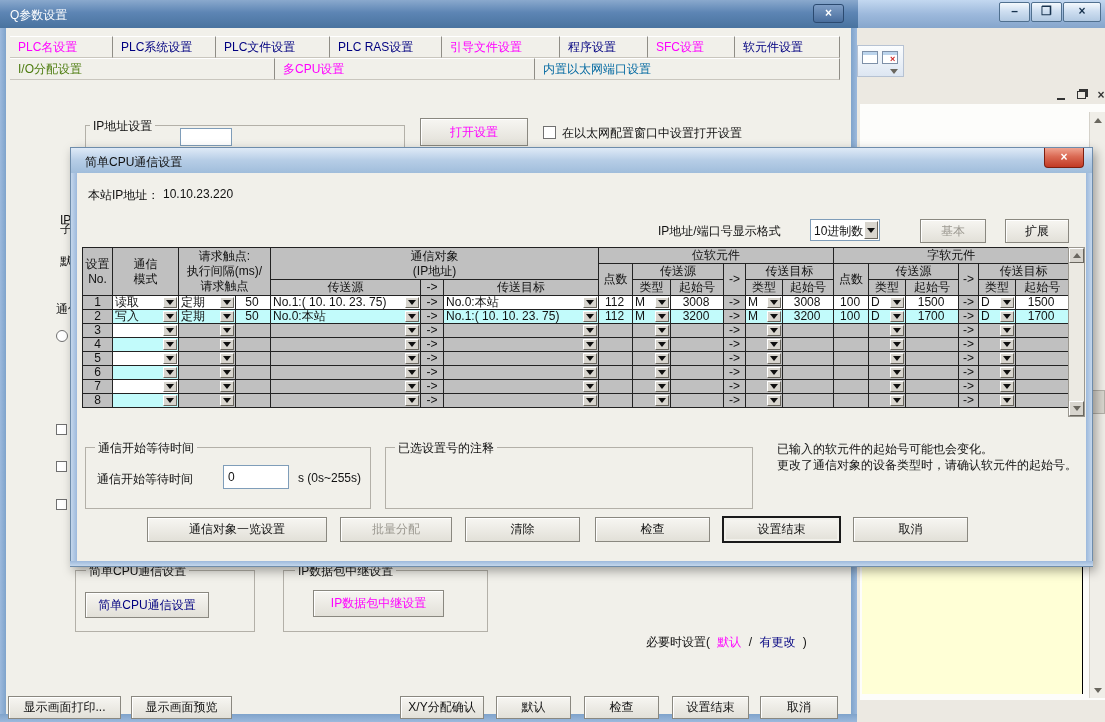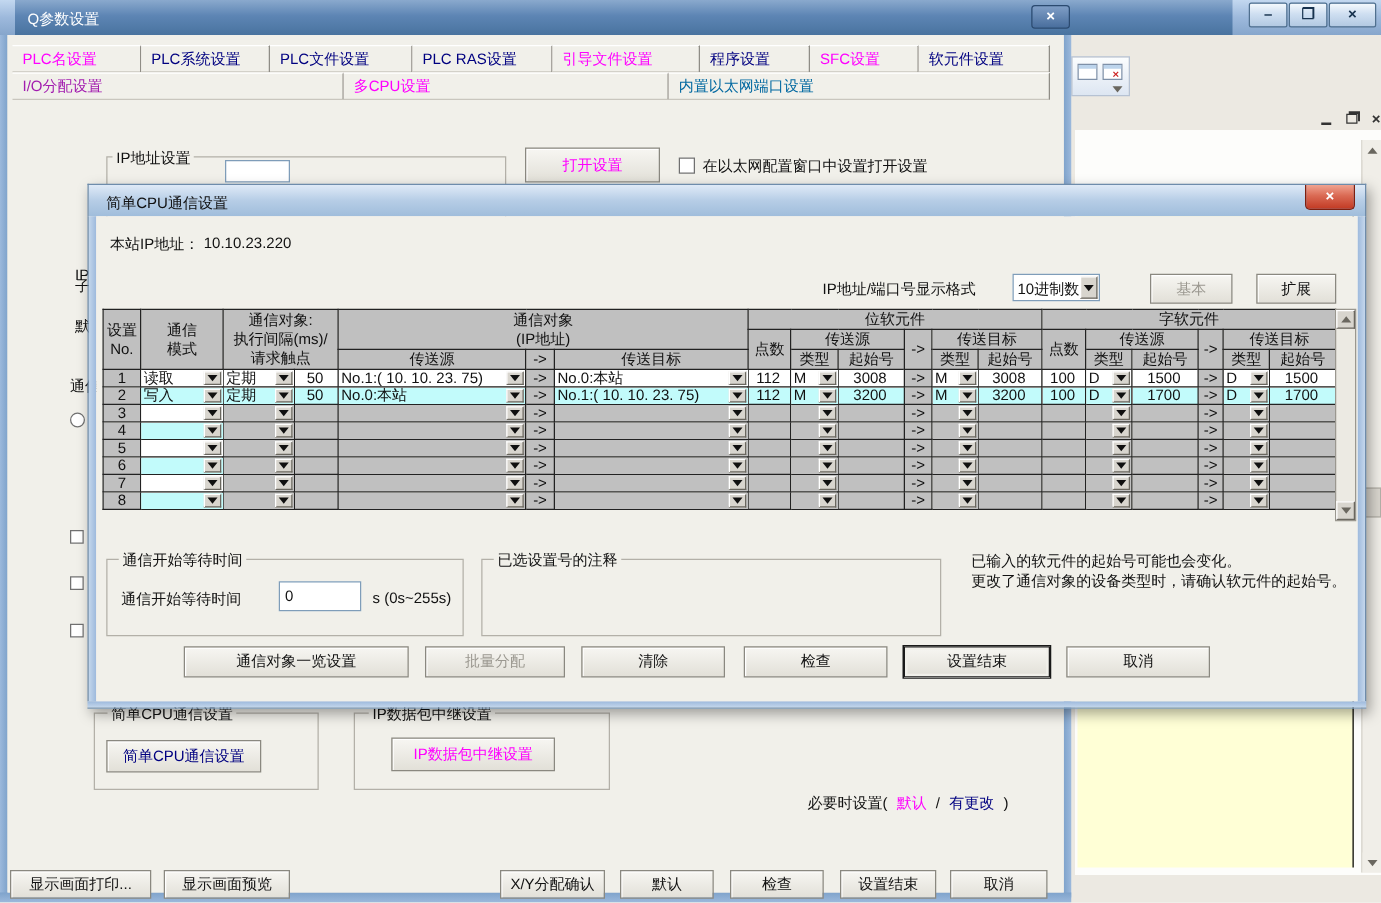--- a/index.html
+++ b/index.html
@@ -29,21 +29,21 @@
   .mini-icon{position:absolute;width:16px;height:13px;background:#fff;border:1px solid #7e90a8;}
   .mini-icon::before{content:"";position:absolute;left:0;top:0;right:0;height:3px;background:#bcd4ec;}
   .mini-x{position:absolute;color:#c22;font-size:9px;font-weight:bold;}
   .status-bar{left:855px;top:700px;width:250px;height:22px;background:#f0efe9;border-top:1px solid #c9c6be;}
   .st{position:absolute;top:4px;color:#222;}
   .st-dim{color:#9a978f;}
   .st-sep{position:absolute;top:2px;width:1px;height:18px;background:#d8d5cd;}
 
   
   .q-dialog{left:0;top:0;width:857px;height:722px;z-index:5;}
-  .q-titlebar{left:0;top:0;width:974px;height:28px;background:linear-gradient(180deg,#8aa9cd,#5d85b4 45%,#49739f);margin-left:12px;}
+  .q-titlebar{left:0;top:0;width:858px;height:28px;background:linear-gradient(180deg,#8aa9cd,#5d85b4 45%,#49739f);}
   .q-title{left:10px;top:7px;color:#fff;}
   .q-close{left:813px;top:4px;width:31px;height:19px;background:linear-gradient(180deg,#7f9ec6,#496e9d);border:1px solid #2b4a70;border-radius:3px;color:#fff;text-align:center;line-height:16px;font-weight:bold;}
   .q-left{left:0;top:28px;width:6px;height:690px;background:linear-gradient(90deg,#9cb9dc,#7fa3cb);}
   .q-right{left:851px;top:28px;width:6px;height:690px;background:linear-gradient(90deg,#7fa3cb,#9cb9dc);}
   .q-bottom{left:0;top:714px;width:857px;height:8px;background:linear-gradient(180deg,#7fa3cb,#9cb9dc);}
   .q-body{left:6px;top:28px;width:845px;height:686px;background:#f1f0ea;}
   .tabs{left:4px;height:22px;white-space:nowrap;font-size:12px;}
   .tabs1{top:8px;} .tabs2{top:30px;}
   .tab{display:inline-block;height:22px;background:#f1f0ea;border-top:1px solid #fff;border-right:1px solid #8f8d86;border-bottom:1px solid #c9c6be;padding-left:8px;line-height:20px;overflow:hidden;vertical-align:top;}
   .groupbox{border:1px solid #b3b0a8;}
@@ -138,21 +138,21 @@
   <div class="a q-dialog">
     <div class="a q-titlebar">
       <span class="a q-title">Q参数设置</span>
       <div class="a q-close"><span>×</span></div>
     </div>
     <div class="a q-left"></div>
     <div class="a q-right"></div>
     <div class="a q-bottom"></div>
     <div class="a q-body">
       <div class="a tabs tabs1" id="tabsRow1"><div class="tab" style="width: 103px;"><span style="color: rgb(255, 0, 255);">PLC名设置</span></div><div class="tab" style="width: 103px;"><span style="color: rgb(0, 0, 128);">PLC系统设置</span></div><div class="tab" style="width: 114px;"><span style="color: rgb(0, 0, 128);">PLC文件设置</span></div><div class="tab" style="width: 112px;"><span style="color: rgb(0, 0, 128);">PLC RAS设置</span></div><div class="tab" style="width: 118px;"><span style="color: rgb(255, 0, 255);">引导文件设置</span></div><div class="tab" style="width: 88px;"><span style="color: rgb(0, 0, 128);">程序设置</span></div><div class="tab" style="width: 87px;"><span style="color: rgb(255, 0, 255);">SFC设置</span></div><div class="tab" style="width: 105px;"><span style="color: rgb(0, 0, 128);">软元件设置</span></div></div>
-      <div class="a tabs tabs2" id="tabsRow2"><div class="tab" style="width: 265px;"><span style="color: #a21caf;">I/O分配设置</span></div><div class="tab" style="width: 260px;"><span style="color: rgb(255, 0, 255);">多CPU设置</span></div><div class="tab" style="width: 305px;"><span style="color: #0369a1;">内置以太网端口设置</span></div></div>
+      <div class="a tabs tabs2" id="tabsRow2"><div class="tab" style="width: 265px;"><span style="color: #4d7c0f;">I/O分配设置</span></div><div class="tab" style="width: 260px;"><span style="color: rgb(255, 0, 255);">多CPU设置</span></div><div class="tab" style="width: 305px;"><span style="color: #0369a1;">内置以太网端口设置</span></div></div>
 
       <div class="a groupbox" style="left:79px;top:97px;width:320px;height:430px"></div>
       <span class="a grouptitle" style="left:84px;top:90px">IP地址设置</span>
       <div class="a sunken" style="left:174px;top:100px;width:52px;height:18px"></div>
 
       <div class="btn3d magenta" style="left:414px;top:90px;width:108px;height:28px;line-height:26px">打开设置</div>
       <span class="a checkbox" style="left:537px;top:98px"></span>
       <span class="a" style="left:556px;top:97px">在以太网配置窗口中设置打开设置</span>
 
       <div id="leftFragments">
@@ -244,21 +244,21 @@
             <tr>
               <th rowspan="3">
                   <div>设置</div>
                   <div>No.</div>
                 </th>
               <th rowspan="3">
                   <div>通信</div>
                   <div>模式</div>
                 </th>
               <th rowspan="3" colspan="2">
-                  <div>通信对象:</div>
+                  <div>请求触点:</div>
                   <div>执行间隔(ms)/</div>
                   <div>请求触点</div>
                 </th>
               <th rowspan="2" colspan="3">
                   <div>通信对象</div>
                   <div>(IP地址)</div>
                 </th>
               <th colspan="6">位软元件</th>
               <th colspan="6">字软元件</th>
             </tr>

